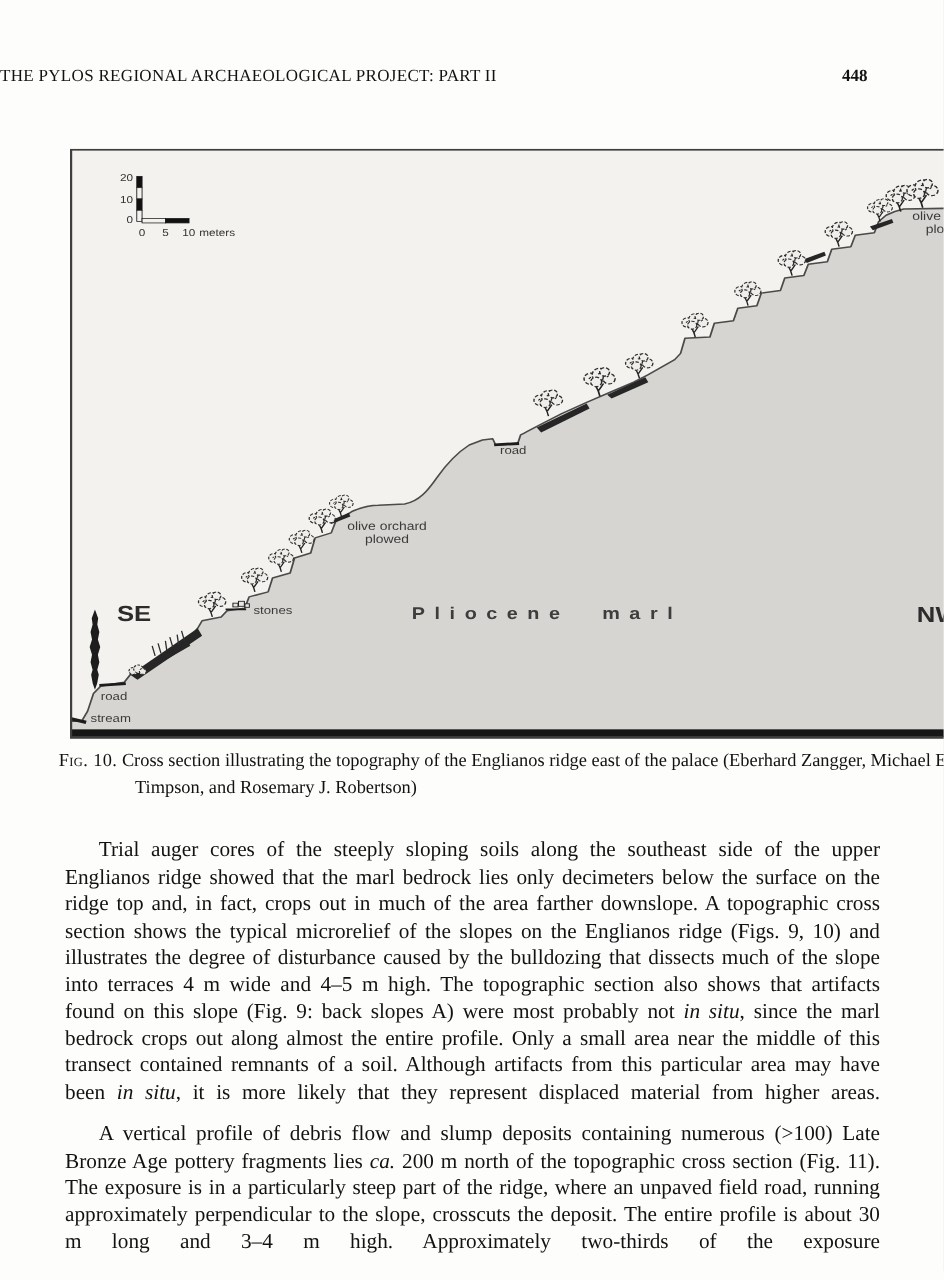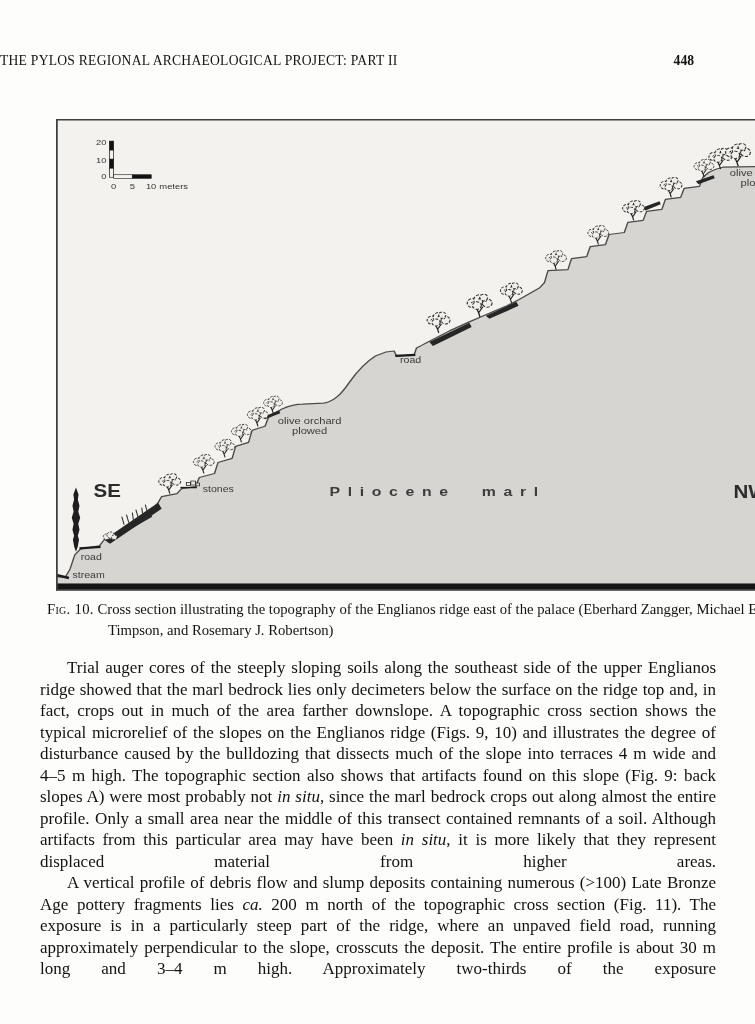--- a/index.html
+++ b/index.html
@@ -14,21 +14,21 @@
   .figure{position:absolute;left:56px;top:119px;width:755px;height:472px;background:#f3f2ee;}
   .figure svg{display:block;width:100%;height:100%;}
   .fig-sans{font-family:"Liberation Sans", sans-serif;}
   
   .caption{position:absolute;left:47px;top:599px;width:662px;font-size:14.7px;line-height:20.6px;
            padding-left:61px;text-indent:-61px;}
   .fig-label{font-variant:small-caps;letter-spacing:.3px;}
   
   .body-text{position:absolute;left:40px;top:657px;width:676px;font-size:17px;line-height:21.5px;
              text-align:justify;text-align-last:justify;word-spacing:.5px;}
-  .body-text p{margin:0;text-indent:27px;text-align-last:justify;}
+  .body-text p{margin:12px;text-indent:27px;text-align-last:justify;}
 </style>
 </head>
 <body>
 
 <div class="page">
 
   <div class="running-head">
     <div class="head-title">THE PYLOS REGIONAL ARCHAEOLOGICAL PROJECT: PART II</div>
     <div class="page-number">448</div>
   </div>

